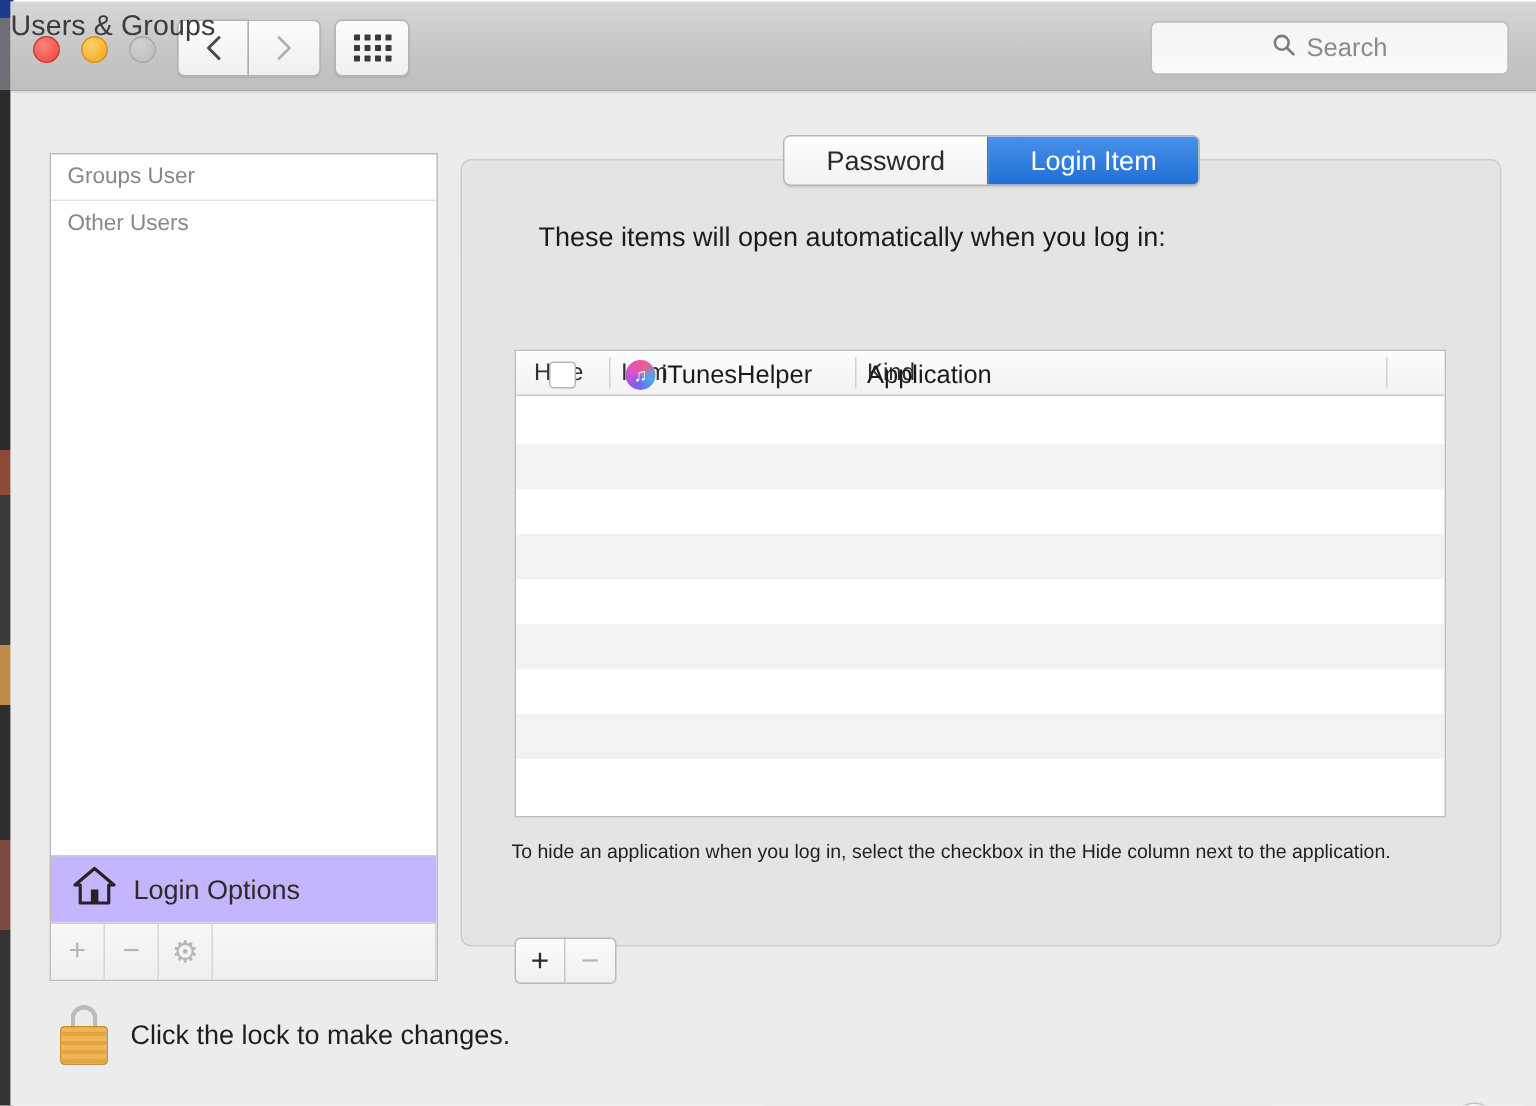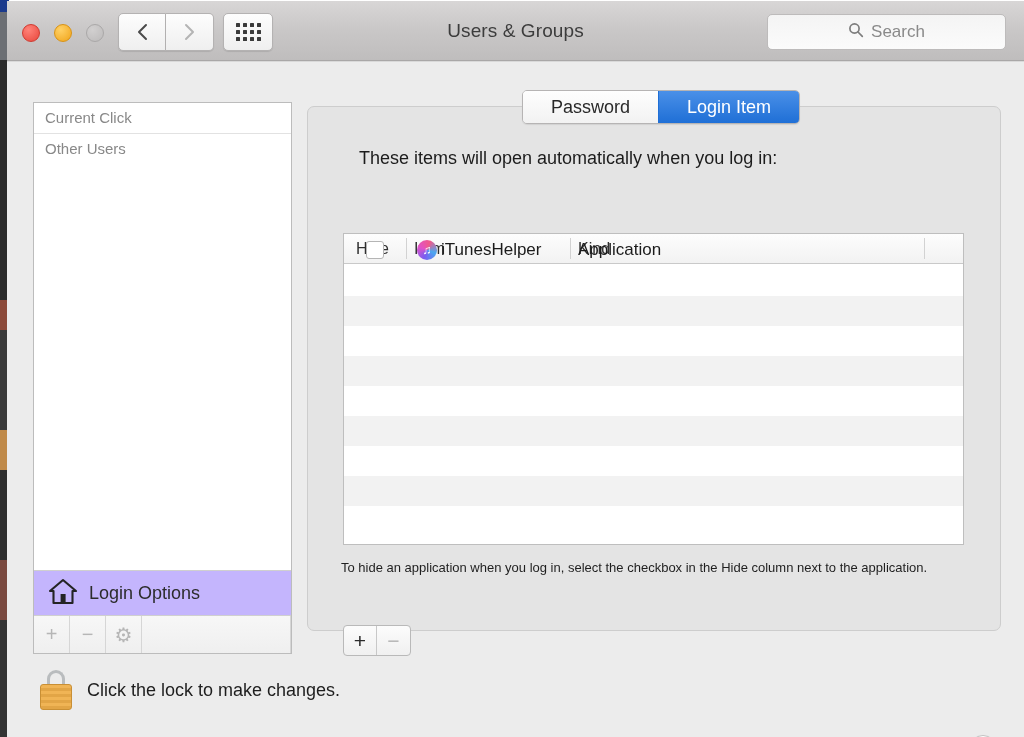--- a/index.html
+++ b/index.html
@@ -89,23 +89,22 @@
     border-radius: 5px;
     box-shadow: 0 1px 1px rgba(0,0,0,.10);
     box-sizing: border-box;
     display:flex; align-items:center; justify-content:center;
   }
   #grid-dots { display:grid; grid-template-columns:repeat(4,4px); grid-auto-rows:4px; gap:3px; }
   #grid-dots i { display:block; width:4px; height:4px; background:#3a3a3a; border-radius:.5px; }
 
   #win-title {
     position: absolute;
-    left: 0; top: 19px;
+    left: 0; top: 6px;
     width: 1017px;
-    text-align: center;
     font-size: 19px;
     color: #3c3c3c;
     letter-spacing: .1px;
   }
 
   #search-field {
     position: absolute;
     left: 760px; top: 13px;
     width: 239px; height: 36px;
     background: linear-gradient(to bottom, #f4f4f4, #fbfbfb);
@@ -474,21 +473,21 @@
       <span id="search-placeholder">Search</span>
     </div>
   </div>
 
   <div id="content">
     <div id="content-top-rule"></div>
 
     <div id="sidebar">
 
       <div id="user-list">
-        <div class="group-header">Current Click</div>
+        <div class="group-header">Groups User</div>
 
 
         <div class="group-header" id="hdr-other">Other Users</div>
 
       </div>
 
       <div id="login-options-row">
         <span>
           <svg width="30" height="27" viewBox="0 0 30 27">
             <polygon points="15,2 28,13 24.5,13 24.5,25 5.5,25 5.5,13 2,13" fill="none" stroke="#242424" stroke-width="2.1" stroke-linejoin="round"></polygon>

